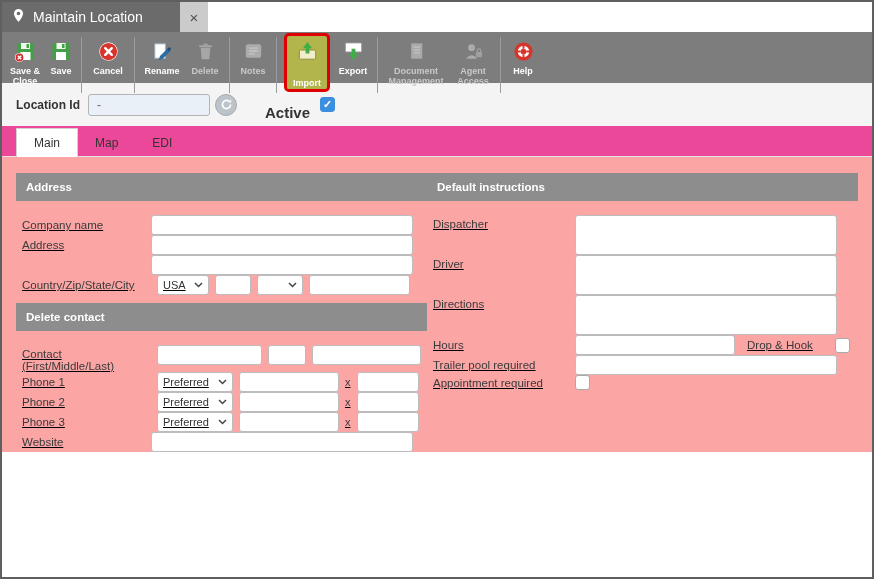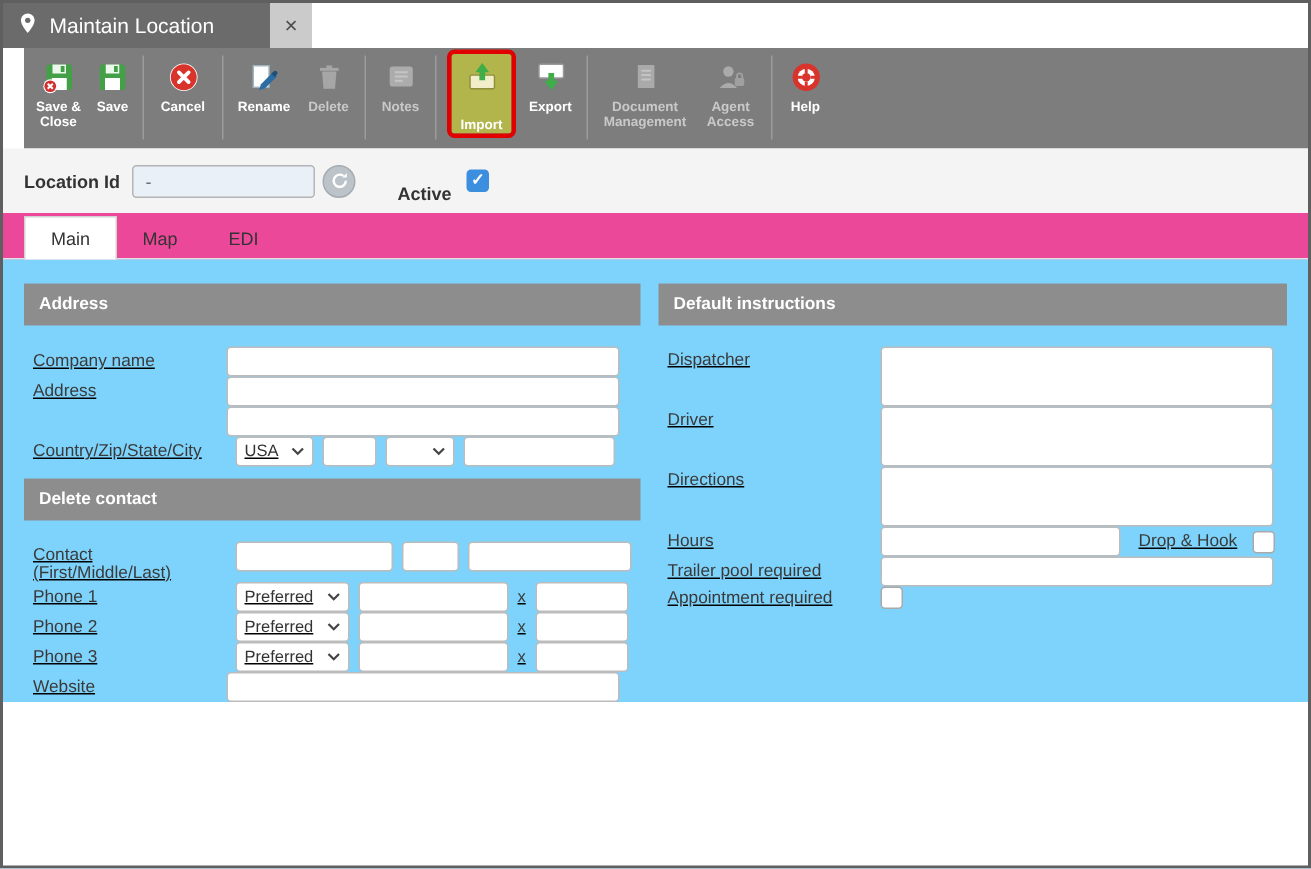--- a/index.html
+++ b/index.html
@@ -5,48 +5,48 @@
   * { margin:0; padding:0; box-sizing:border-box; }
   body { background:#e9e9e9; font-family:"Liberation Sans", sans-serif; }
   .window { width:874px; height:579px; border:2px solid #5f5f5f; background:#fff; overflow:hidden; }
 
   
   .tabrow { height:30px; display:flex; background:#fff; }
   .doc-tab { width:178px; background:#6b6b6b; color:#fff; display:flex; align-items:center; gap:8px; padding:0 10px; font-size:14px; cursor:default; }
   .tab-close { width:28px; background:#cbcbcb; display:flex; align-items:center; justify-content:center; color:#4d4d4d; font-size:15px; cursor:pointer; }
 
   
-  .toolbar { height:67px; background:#7d7d7d; display:flex; align-items:flex-start; padding:4px 2px 0 3px;margin-left:14px; }
+  .toolbar { height:51px; background:#7d7d7d; display:flex; align-items:flex-start; padding:4px 2px 0 3px; }
   .tbtn { display:flex; flex-direction:column; align-items:center; padding:2px 1px 1px 1px; border-radius:2px; cursor:pointer; }
   .ticon { height:27px; display:flex; align-items:center; justify-content:center; }
   .tlabel { color:#fff; font-size:9px; font-weight:bold; text-align:center; line-height:1.15; margin-top:1px; }
   .tsep { width:1px; background:#9c9c9c; height:56px; margin:1px 4px 0 4px; flex-shrink:0; }
   .disabled .tlabel { color:#c9c9c9; }
   .disabled .ticon { opacity:.55; }
   .b-saveclose{width:40px}.b-save{width:32px}.b-cancel{width:44px}.b-rename{width:46px}.b-delete{width:40px}
   .b-notes{width:38px}.b-import{width:40px}.b-export{width:40px}.b-docmgmt{width:68px}.b-agent{width:46px}.b-help{width:36px}
   .import-highlight { background:#b2b54b; outline:3px solid #e00000; margin:0 6px;gap:12px; }
 
   
   .idrow { height:43px; background:#f4f4f4; display:flex; align-items:center; padding-left:14px; }
   .idlabel { font-weight:bold; font-size:12px; color:#333; margin-right:8px; }
   .idinput { width:122px; height:22px; border:1px solid #b4b4b4; border-radius:3px; background:#e9f0f8; padding:0 8px; font-size:12px; color:#666; }
   .refresh-btn { width:22px; height:22px; border-radius:50%; background:#bcc3c9; border:1px solid #a5acb2; display:flex; align-items:center; justify-content:center; margin-left:5px; cursor:pointer; }
-  .activelabel { font-weight:bold; font-size:12px; color:#333; margin-left:28px; margin-right:10px;margin-top:16px; }
+  .activelabel { font-weight:bold; font-size:15px; color:#333; margin-left:28px; margin-right:10px;margin-top:16px; }
   .checkbox { width:15px; height:15px; border:1px solid #a9a9a9; border-radius:3px; background:#fff; display:inline-flex; align-items:center; justify-content:center; cursor:pointer; flex-shrink:0; }
   .checkbox.checked { background:#3c8ede; border-color:#3c8ede; }
   .checkbox.checked::after { content:"✓"; color:#fff; font-size:11px; font-weight:bold; line-height:1; }
 
   
   .tabstrip { height:31px; background:#ec4899; display:flex; align-items:flex-end; padding-left:14px; border-bottom:1px solid #e2e2e2; }
   .tab { padding:7px 17px 6px 17px; font-size:12px; color:#333; cursor:pointer; }
   .tab.active { background:#fff; border:1px solid #d2d2d2; border-bottom:none; margin-bottom:-1px; padding-bottom:7px; }
 
   
-  .content { display:flex; padding:16px 14px 0 14px; gap:12px; background:#7dd3fc; }
+  .content { display:flex; padding:16px 14px 0 14px; background:#fca5a5; }
   .col-left { width:411px; flex-shrink:0; }
   .col-right { flex:1; }
   .secheader { background:#8d8d8d; color:#fff; font-weight:bold; font-size:11.5px; padding:8px 10px; margin-bottom:14px; }
   .frow { display:flex; align-items:center; margin-bottom:0;text-decoration:underline; }
   .frow.top { align-items:flex-start; }
   .flabel { width:135px; font-size:11.5px; color:#3a3a3a; flex-shrink:0; padding-left:6px; }
   .col-right .flabel { width:148px; }
   .flabel .sub { display:block; }
   .frow.top .flabel { padding-top:3px; }
   .tinput { height:20px; border:1px solid #bcbcbc; border-radius:3px; padding:0 5px; font-size:11.5px; background:#fff; }

